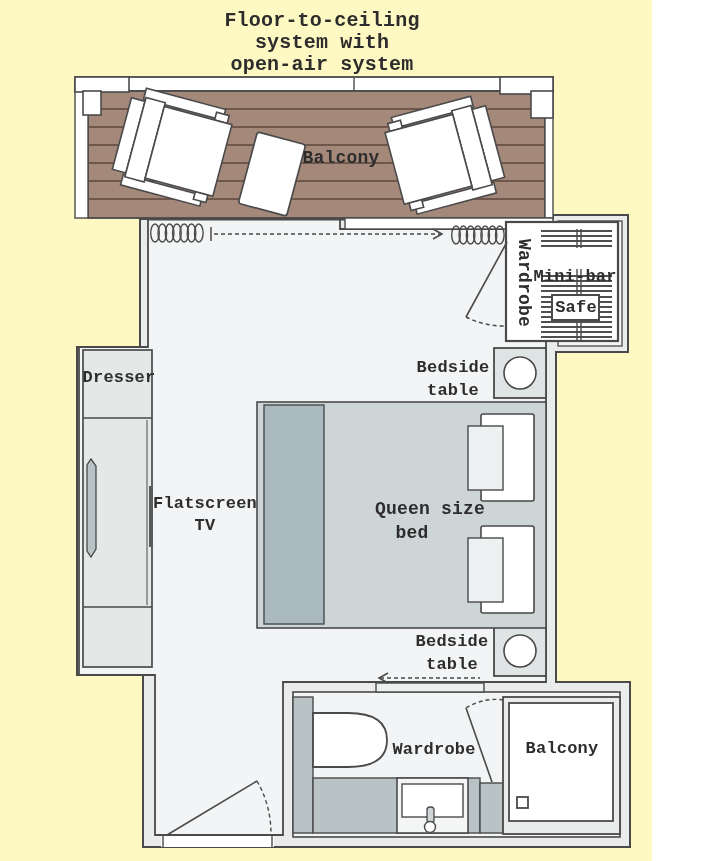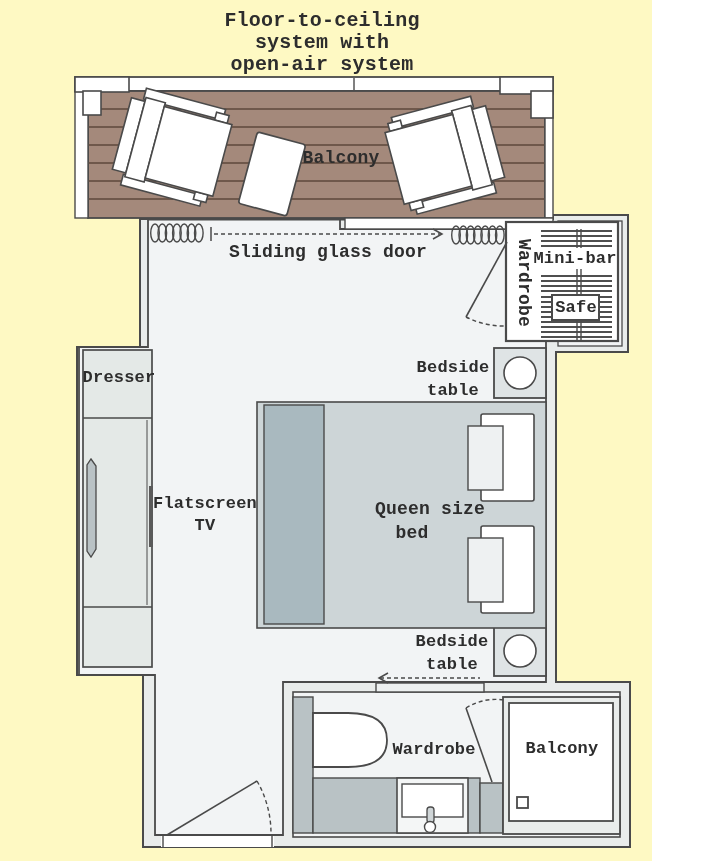--- a/index.html
+++ b/index.html
@@ -187,24 +187,23 @@
       <line x1="466" y1="708" x2="492" y2="782" stroke-width="1.6"></line>
       <path d="M466,708 Q484,697 504,700" stroke-width="1.4" stroke-dasharray="4 3"></path>
     </g>
   </svg>
 
   <div class="label t20" style="left:322px;top:21px;">Floor-to-ceiling</div>
   <div class="label t20" style="left:322px;top:43px;">system with</div>
   <div class="label t20" style="left:322px;top:65px;">open-air system</div>
 
   <div class="label t18" style="left:341px;top:158px;">Balcony</div>
-  <div class="label t18" style="left:328px;top:252px;">Sliding glass door</div>
 
   <div class="label t18 rot90" style="left:524px;top:283px;">Wardrobe</div>
-  <div class="label t17" style="left:575px;top:258px;">Mini-bar</div>
+  <div class="label t17" style="left:575px;top:276px;">Mini-bar</div>
   <div class="label t16" style="left:576px;top:307px;">Safe</div>
 
   <div class="label t17" style="left:453px;top:367px;">Bedside</div>
   <div class="label t17" style="left:453px;top:390px;">table</div>
 
   <div class="label t17" style="left:119px;top:377px;">Dresser</div>
 
   <div class="label t17" style="left:205px;top:503px;">Flatscreen</div>
   <div class="label t17" style="left:205px;top:525px;">TV</div>
 

